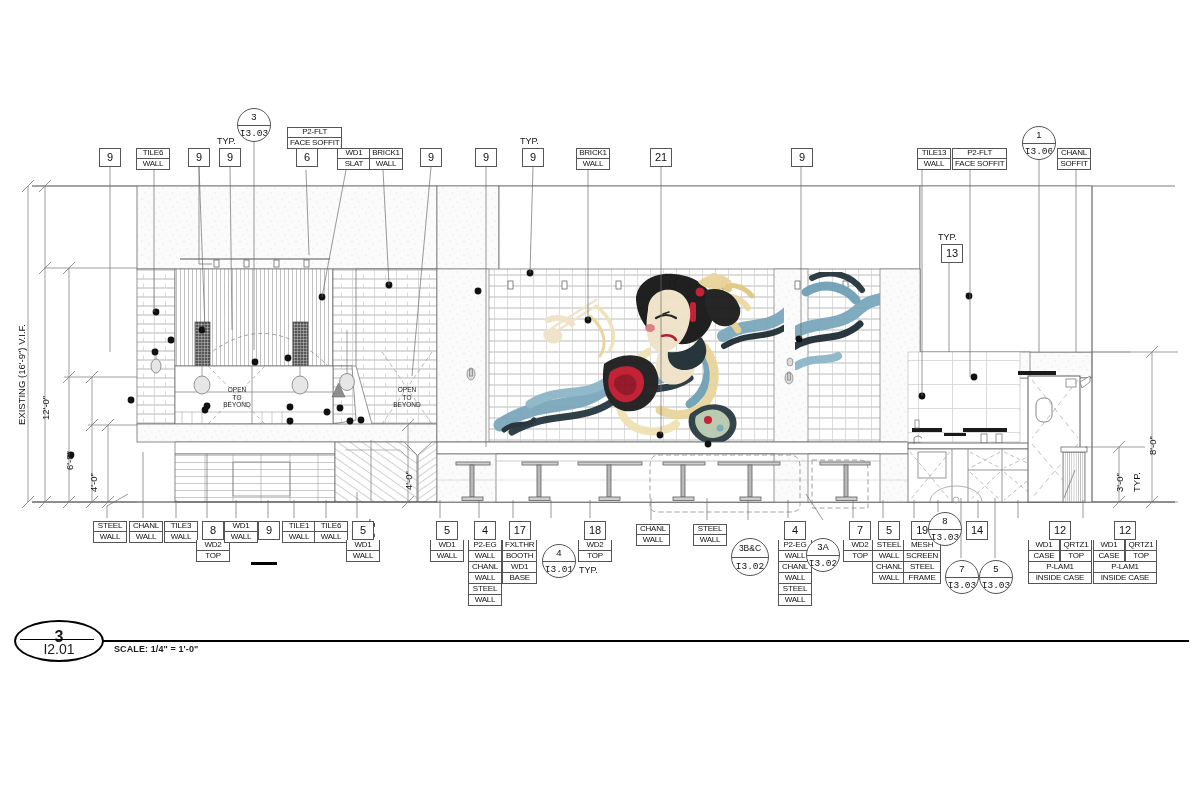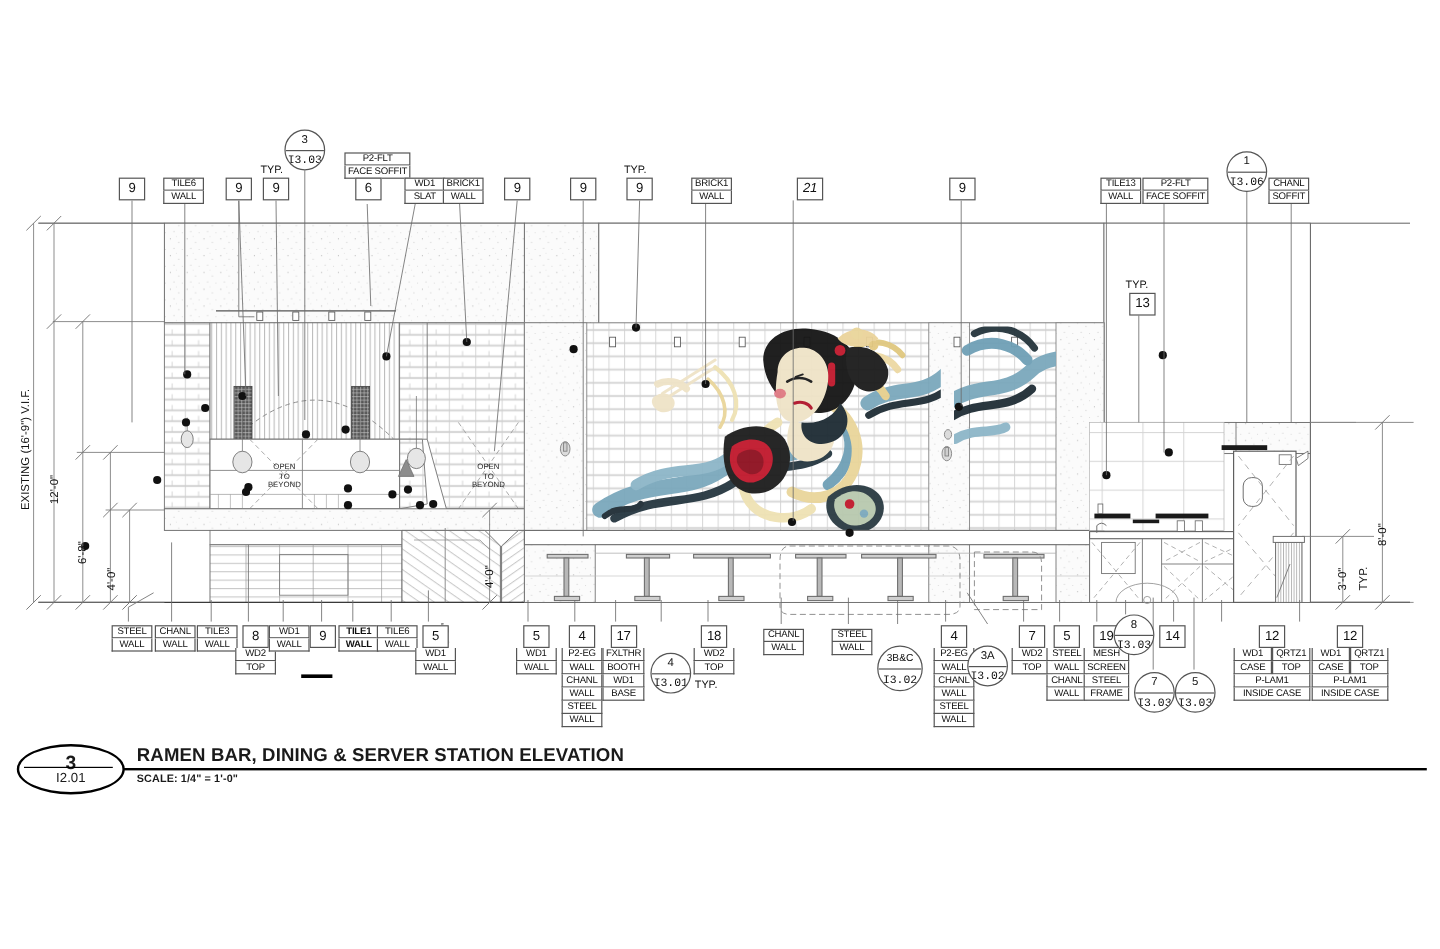--- a/index.html
+++ b/index.html
@@ -66,21 +66,21 @@
   }
 
   
   #titleblock{position:absolute;left:14px;top:620px;width:1175px;height:45px;}
   .tb-ellipse{
     position:absolute;left:0;top:0;width:86px;height:38px;
     border:2px solid #000;border-radius:50%;background:#fff;
     display:flex;flex-direction:column;align-items:center;justify-content:center;
   }
   .tb-ellipse .n{font-size:16px;font-weight:700;line-height:15px;margin-bottom:1px;}
-  .tb-ellipse .s{font-size:11px;line-height:9px;}
+  .tb-ellipse .s{font-size:14px;line-height:9px;}
   .tb-ell-line{position:absolute;left:6px;top:18.5px;width:74px;height:1.6px;background:#000;}
   .tb-title{position:absolute;left:100px;top:1px;font-size:15.5px;font-weight:700;letter-spacing:0.1px;}
   .tb-scale{position:absolute;left:100px;top:24px;font-size:9px;font-weight:700;letter-spacing:0.1px;}
   .tb-rule{position:absolute;left:82px;top:20px;width:1093px;height:1.8px;background:#000;}
 
   .openbeyond{
     position:absolute;font-size:6.5px;line-height:7.5px;text-align:center;color:#222;
   }
   .bottomtick{position:absolute;background:#000;}
 </style>
@@ -622,21 +622,21 @@
       <div class="tag num">9</div>
     </div>
     <div class="typ" style="left: 520px; top: 136px;">TYP.</div>
     <div class="stack" style="left: 522px; top: 148px;">
       <div class="tag num">9</div>
     </div>
     <div class="stack" style="left: 576px; top: 148px;">
       <div class="tag mat first">BRICK1</div>
       <div class="tag mat">WALL</div>
     </div>
-    <div class="stack" style="left: 664px; top: 148px; font-style: italic;">
+    <div class="stack" style="left: 650px; top: 148px;">
       <div class="tag num">21</div>
     </div>
     <div class="stack" style="left: 791px; top: 148px;">
       <div class="tag num">9</div>
     </div>
     <div class="stack" style="left: 905px; top: 148px; padding-left: 12px;">
       <div class="tag mat first">TILE13</div>
       <div class="tag mat">WALL</div>
     </div>
     <div class="stack" style="left: 952px; top: 148px;">
@@ -664,21 +664,21 @@
       <div class="tag mat">WD2</div>
       <div class="tag mat">TOP</div>
     </div>
     <div class="stack" style="left: 224px; top: 521px;">
       <div class="tag mat first">WD1</div>
       <div class="tag mat">WALL</div>
     </div>
     <div class="stack" style="left: 258px; top: 521px;">
       <div class="tag num">9</div>
     </div>
-    <div class="stack" style="left: 282px; top: 521px; font-weight: bold;">
+    <div class="stack" style="left: 282px; top: 521px;">
       <div class="tag mat first">TILE1</div>
       <div class="tag mat">WALL</div>
     </div>
     <div class="stack" style="left: 314px; top: 521px;">
       <div class="tag mat first">TILE6</div>
       <div class="tag mat">WALL</div>
     </div>
     <div class="stack" style="left: 346px; top: 521px;">
       <div class="tag num">5</div>
       <div class="tag mat">WD1</div>
@@ -814,15 +814,14 @@
     </div>
   </div>
 
 <div id="titleblock">
   <div class="tb-rule"></div>
   <div class="tb-ellipse">
     <div class="n">3</div>
     <div class="s">I2.01</div>
   </div>
   <div class="tb-ell-line"></div>
-  <div class="tb-title">RAMEN BAR, DINING &amp; SERVER STATION ELEVATION</div>
   <div class="tb-scale">SCALE:  1/4" = 1'-0"</div>
 </div>
 
 </body></html>

